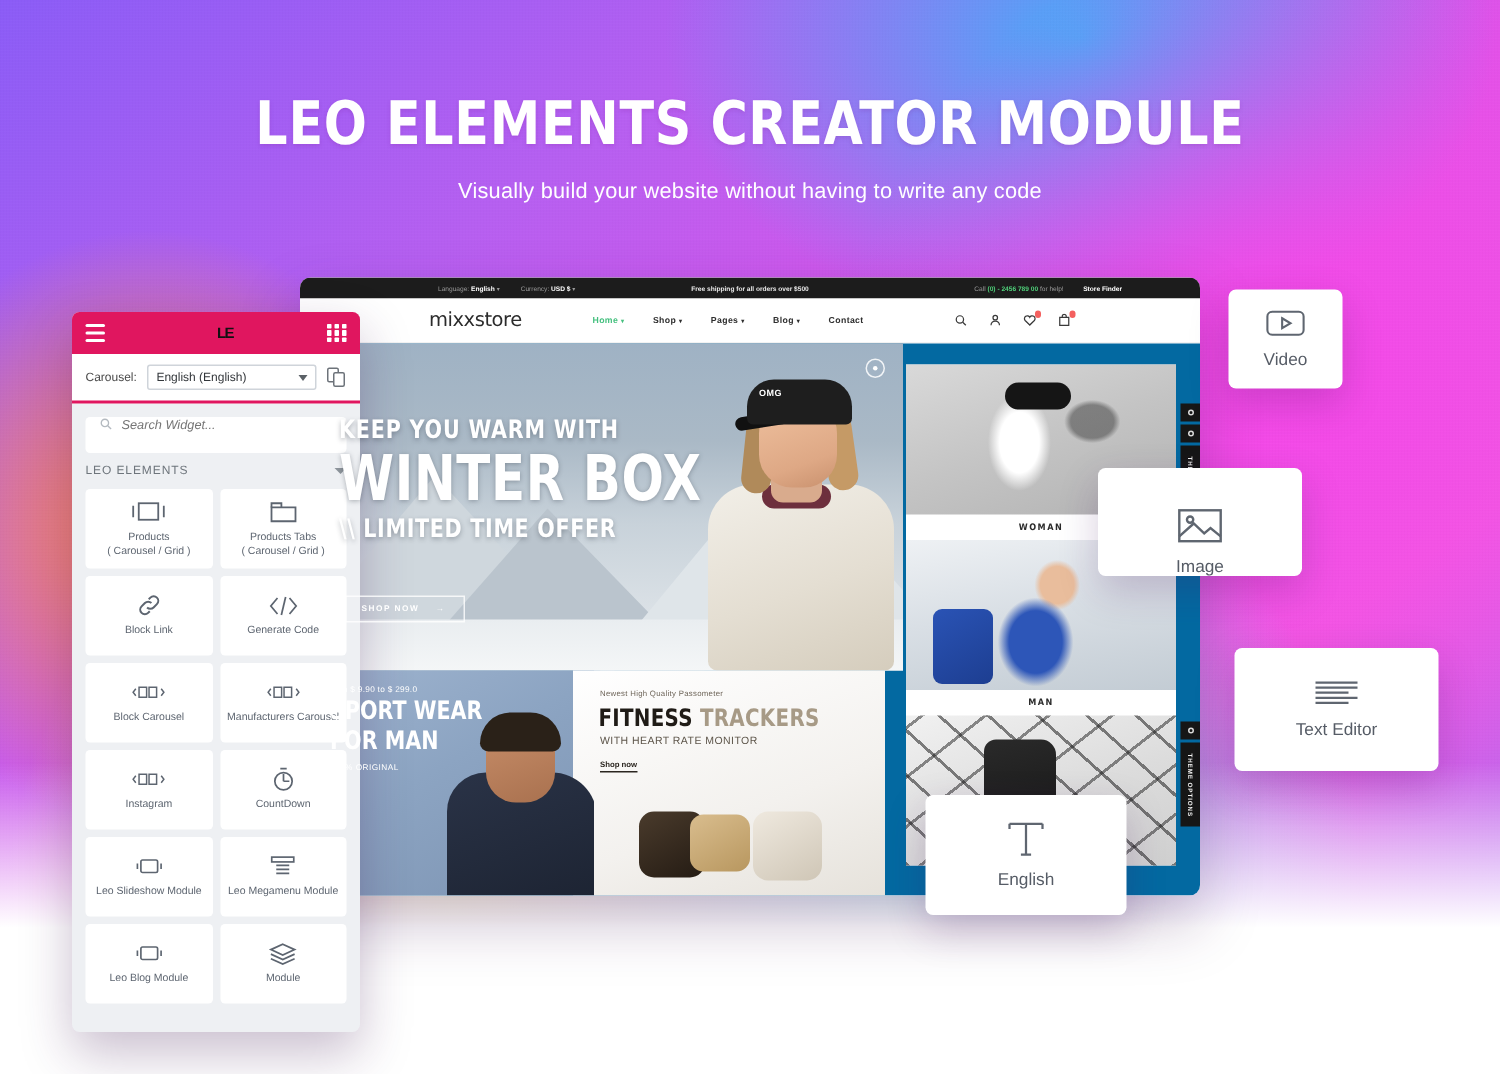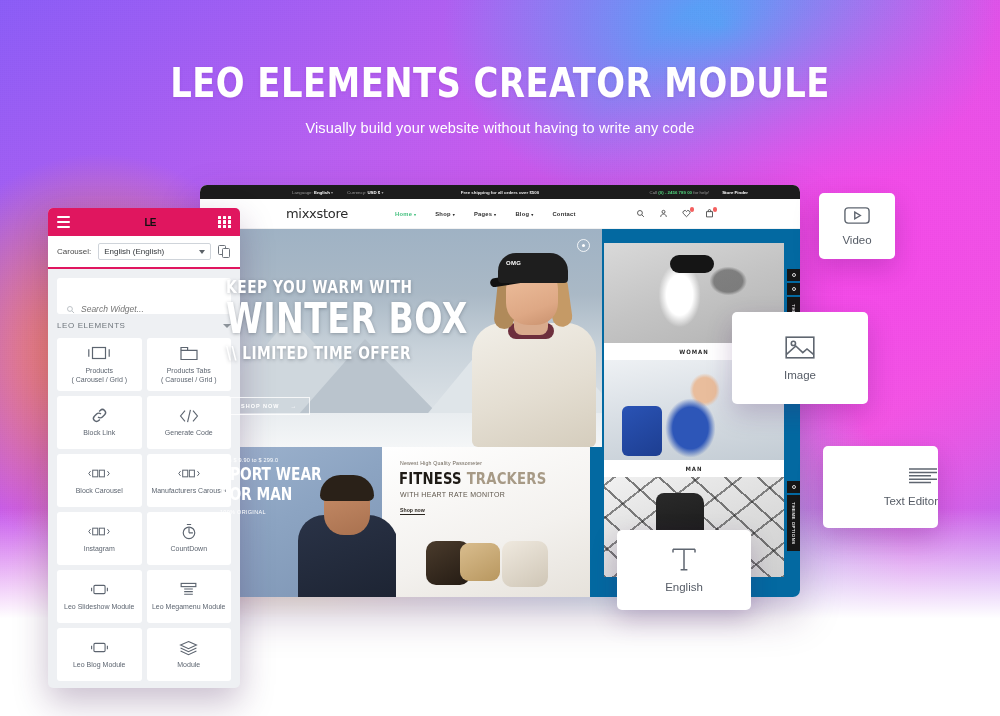--- a/index.html
+++ b/index.html
@@ -297,22 +297,22 @@
   .caret-dn { width: 0; height: 0; border-left: 3px solid transparent; border-right: 3px solid transparent; border-top: 4px solid #5b6167; }
   .copy-ic { width: 13px; height: 14px; position: relative; flex: none; }
   .copy-ic i {
     position: absolute; border: 1.2px solid #6d737a; border-radius: 1.5px; display: block;
   }
   .copy-ic i:nth-child(1) { left: 0; top: 0; width: 8px; height: 10px; }
   .copy-ic i:nth-child(2) { left: 4px; top: 3px; width: 8px; height: 10px; background: #fff; }
 
   .leo-search-wrap { padding: 9px 9px 7px; }
   .leo-search {
-    background: #fff; border-radius: 3px; height: 36px;
-    display: flex; align-items: flex-end; gap: 6px; padding: 0 9px;
+    background: #fff; border-radius: 3px; height: 24px;
+    display: flex; align-items: flex-start; gap: 6px; padding: 0 9px;
   }
   .leo-search input {
     border: 0; outline: 0; font-size: 8.5px; color: #aab0b6;
     font-style: italic; font-family: inherit; background: transparent; width: 100%;
   }
   .mag { width: 9px; height: 9px; flex: none; }
   .mag svg { width: 9px; height: 9px; display: block; }
 
   .leo-section {
     padding: 0 9px 8px; display: flex; align-items: center; justify-content: space-between;
@@ -339,22 +339,22 @@
   .float-card {
     position: absolute; background: #fff; border-radius: 5px;
     box-shadow: 0 10px 26px rgba(70,25,95,.22);
     display: flex; flex-direction: column; align-items: center; justify-content: center; gap: 9px;
     z-index: 20;
   }
   .float-card .fi { color: #5f6670; display: flex; align-items: center; justify-content: center; }
   .float-card .fi svg { display: block; }
   .float-label { font-size: 11.5px; color: #565c66; }
   #card-video  { left: 819px; top: 193px; width: 76px;  height: 66px; }
-  #card-image  { left: 732px; top: 312px; width: 136px; height: 92px; }
-  #card-text   { left: 823px; top: 446px; width: 115px; height: 82px; align-items: flex-end; }
+  #card-image  { left: 732px; top: 312px; width: 136px; height: 72px; justify-content: flex-end; }
+  #card-text   { left: 823px; top: 432px; width: 136px; height: 82px; }
   #card-heading{ left: 617px; top: 530px; width: 134px; height: 80px; }
 </style>
 </head>
 <body>
 
 <div id="bg-wrap">
   <div id="bg-base"></div>
   <div id="bg-noise"></div>
   <div id="bg-fade"></div>
 </div>

